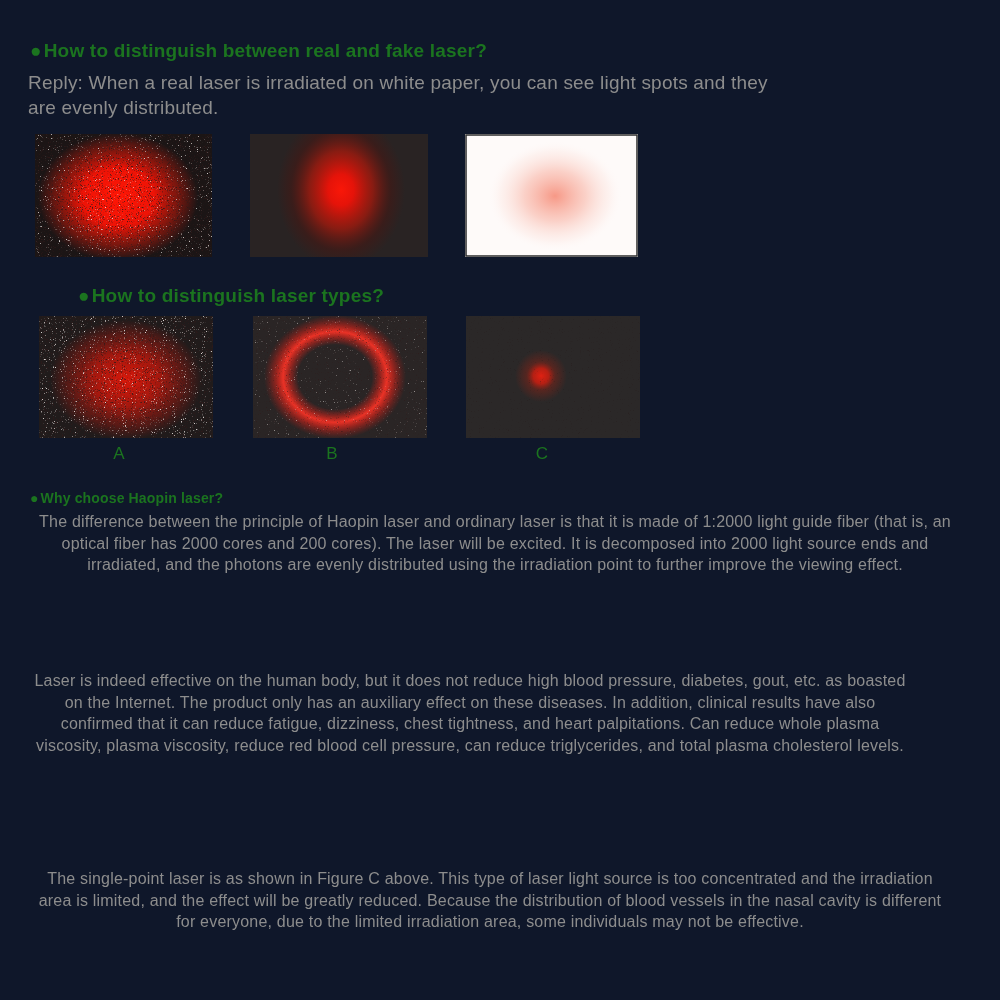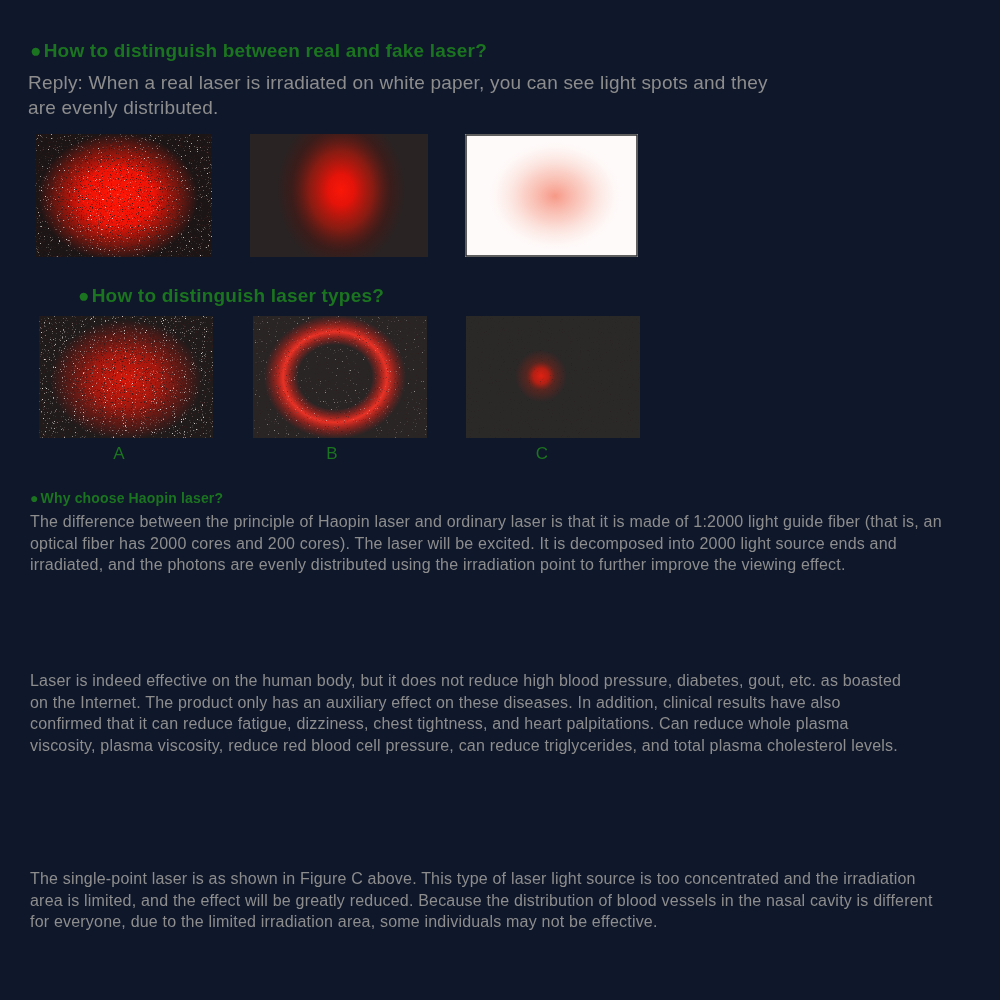--- a/index.html
+++ b/index.html
@@ -23,21 +23,21 @@
     white-space: nowrap;
   }
   .p-lg {
     position: absolute;
     font-size: 19px; color: #8d8d8d;
     line-height: 25px; letter-spacing: 0.2px;
   }
   .p-sm {
     position: absolute;
     font-size: 16px; color: #8d8d8d;
-    line-height: 21.5px; letter-spacing: 0.2px;
+    line-height: 21.5px; letter-spacing: 0.2px; text-align: center;
   }
   .bullet { margin-right: 2px; }
   .fig { position: absolute; }
   .fig svg { display: block; }
   .fig-label {
     position: absolute;
     font-size: 17px; color: #1b741f;
     transform: translateX(-50%);
     letter-spacing: 0.3px;
   }

